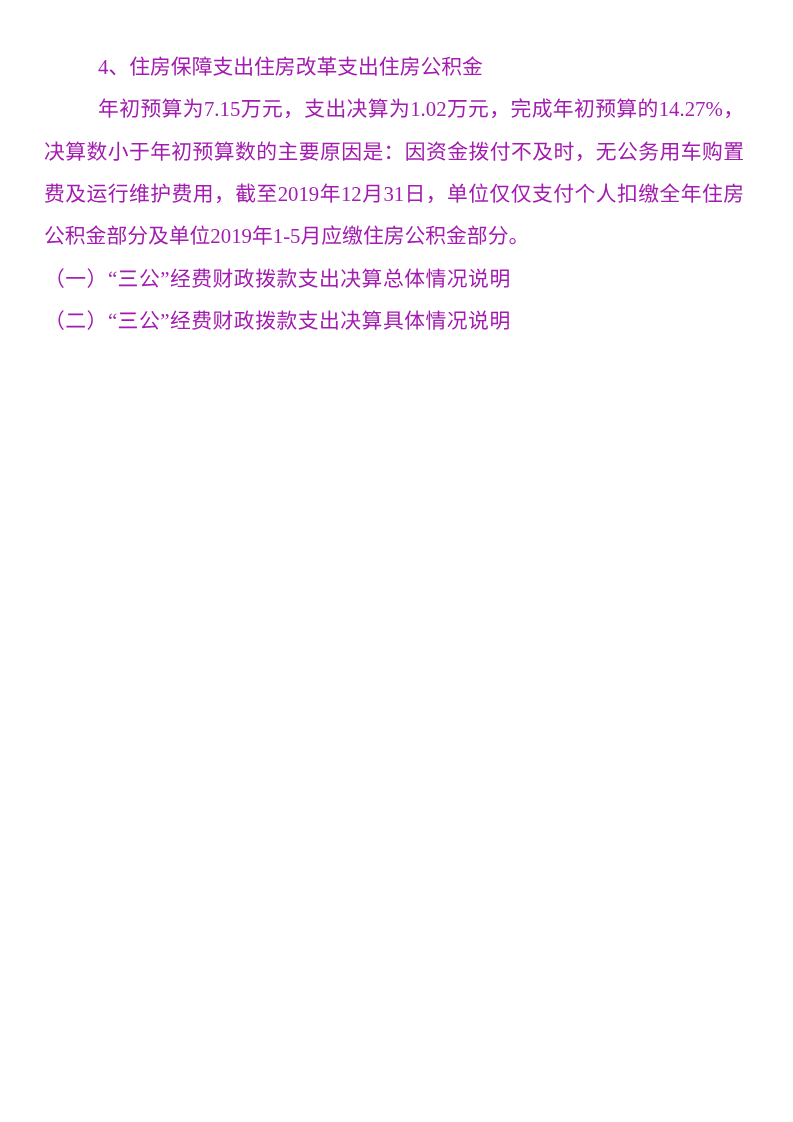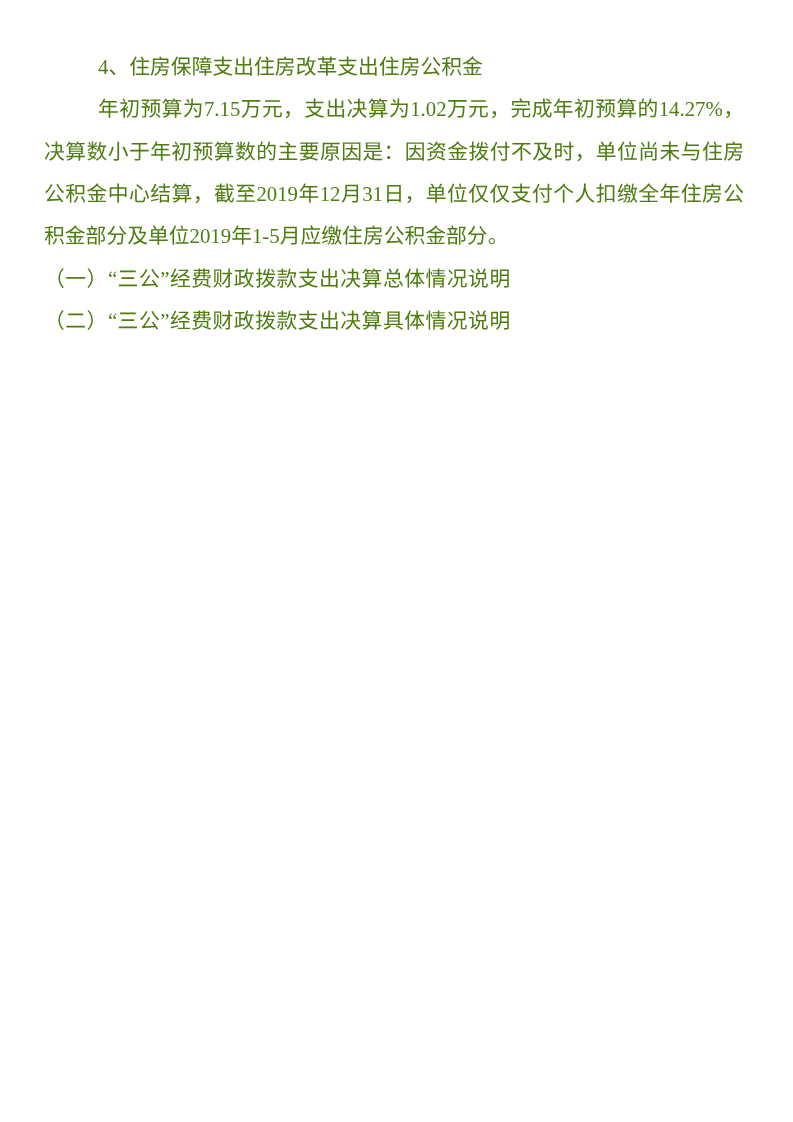--- a/index.html
+++ b/index.html
@@ -20,41 +20,41 @@
   }
   .page p, .page h2, .page h3 {
     margin: 0;
     padding: 0;
     font-family: "Liberation Serif", "DejaVu Serif", serif;
     font-size: 20.8px;
     font-weight: normal;
     line-height: 42.35px;
     text-align: justify;
     text-justify: inter-ideograph;
-    color: #4d7c0f;
+    color: #a21caf;
   }
   .indent {
     text-indent: 2.6em;
   }
   .heading {
     font-family: "Liberation Sans", "DejaVu Sans", sans-serif;
     font-weight: bold;
     font-size: 21.5px;
     letter-spacing: 0.5px;
     text-align: left;
     text-indent: 0;
   }
 </style>
 </head>
 <body>
 
 <div class="page">
   <p class="indent">4、住房保障支出住房改革支出住房公积金</p>
 
-  <p class="indent">年初预算为7.15万元，支出决算为1.02万元，完成年初预算的14.27%，决算数小于年初预算数的主要原因是：因资金拨付不及时，单位尚未与住房公积金中心结算，截至2019年12月31日，单位仅仅支付个人扣缴全年住房公积金部分及单位2019年1-5月应缴住房公积金部分。</p>
+  <p class="indent">年初预算为7.15万元，支出决算为1.02万元，完成年初预算的14.27%，决算数小于年初预算数的主要原因是：因资金拨付不及时，无公务用车购置费及运行维护费用，截至2019年12月31日，单位仅仅支付个人扣缴全年住房公积金部分及单位2019年1-5月应缴住房公积金部分。</p>
 
 
 
 
   <h3 class="heading">（一）“三公”经费财政拨款支出决算总体情况说明</h3>
 
 
 
 
   <h3 class="heading">（二）“三公”经费财政拨款支出决算具体情况说明</h3>

